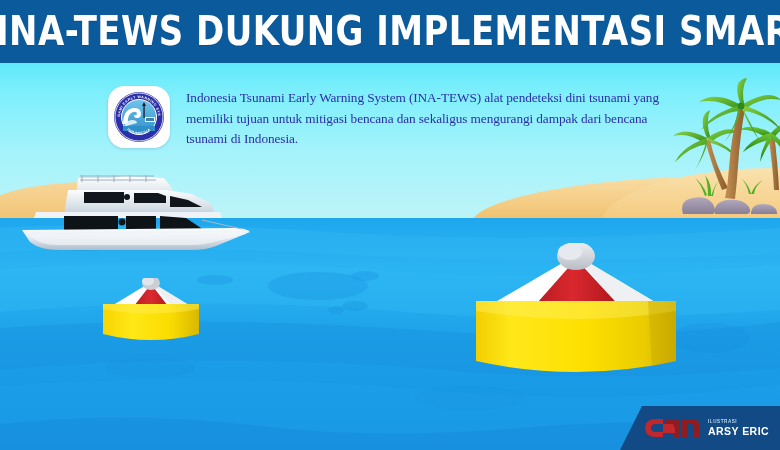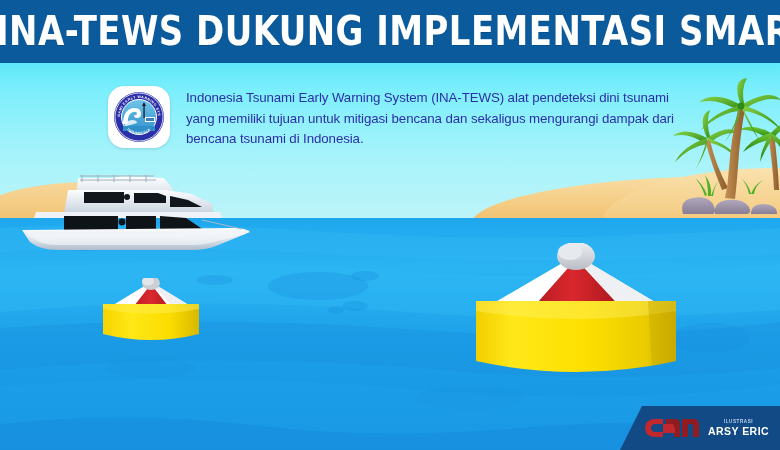--- a/index.html
+++ b/index.html
@@ -78,38 +78,38 @@
   }
   .logo-badge{
     width:62px;height:62px;flex:0 0 62px;
     background:#ffffff;border-radius:16px;
     display:flex;align-items:center;justify-content:center;
     box-shadow:0 1px 3px rgba(0,40,80,.16);
     margin-top:2px;
   }
   .info-text{
     color:#2B2FA8;
-    font-family:Liberation Sans, sans-serif;
+    font-family:Liberation Serif, serif;
     font-size:13.3px;
     line-height:20.5px;
     letter-spacing:-0.1px;
     padding-top:4px;
     max-width:500px;
   }
 
   
   .boat{position:absolute;left:6px;top:172px;width:248px;height:82px;z-index:10;}
 
   
   .buoy-small{position:absolute;left:95px;top:278px;width:112px;height:78px;z-index:12;}
   .buoy-large{position:absolute;left:472px;top:243px;width:208px;height:150px;z-index:13;}
 
   
   .credit{
-    position:absolute;right:0;bottom:0;width:160px;height:56px;z-index:40;text-align:center;
+    position:absolute;right:0;bottom:0;width:160px;height:56px;z-index:40;
   }
   .credit-bg{
     position:absolute;right:0;bottom:0;width:160px;height:44px;
     background:#124A85;
     clip-path:polygon(22px 0,160px 0,160px 44px,0 44px);
   }
   .credit-inner{
     position:absolute;right:0;bottom:0;width:160px;height:44px;
     display:flex;align-items:center;padding-left:22px;box-sizing:border-box;
   }

